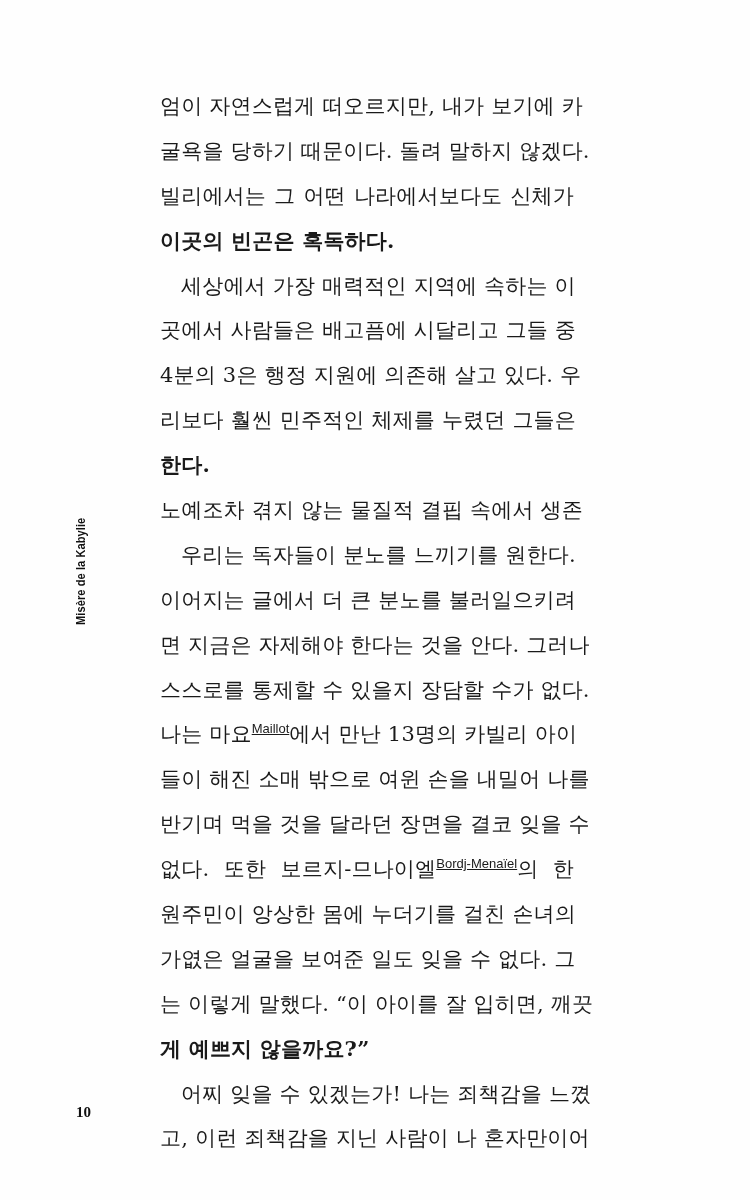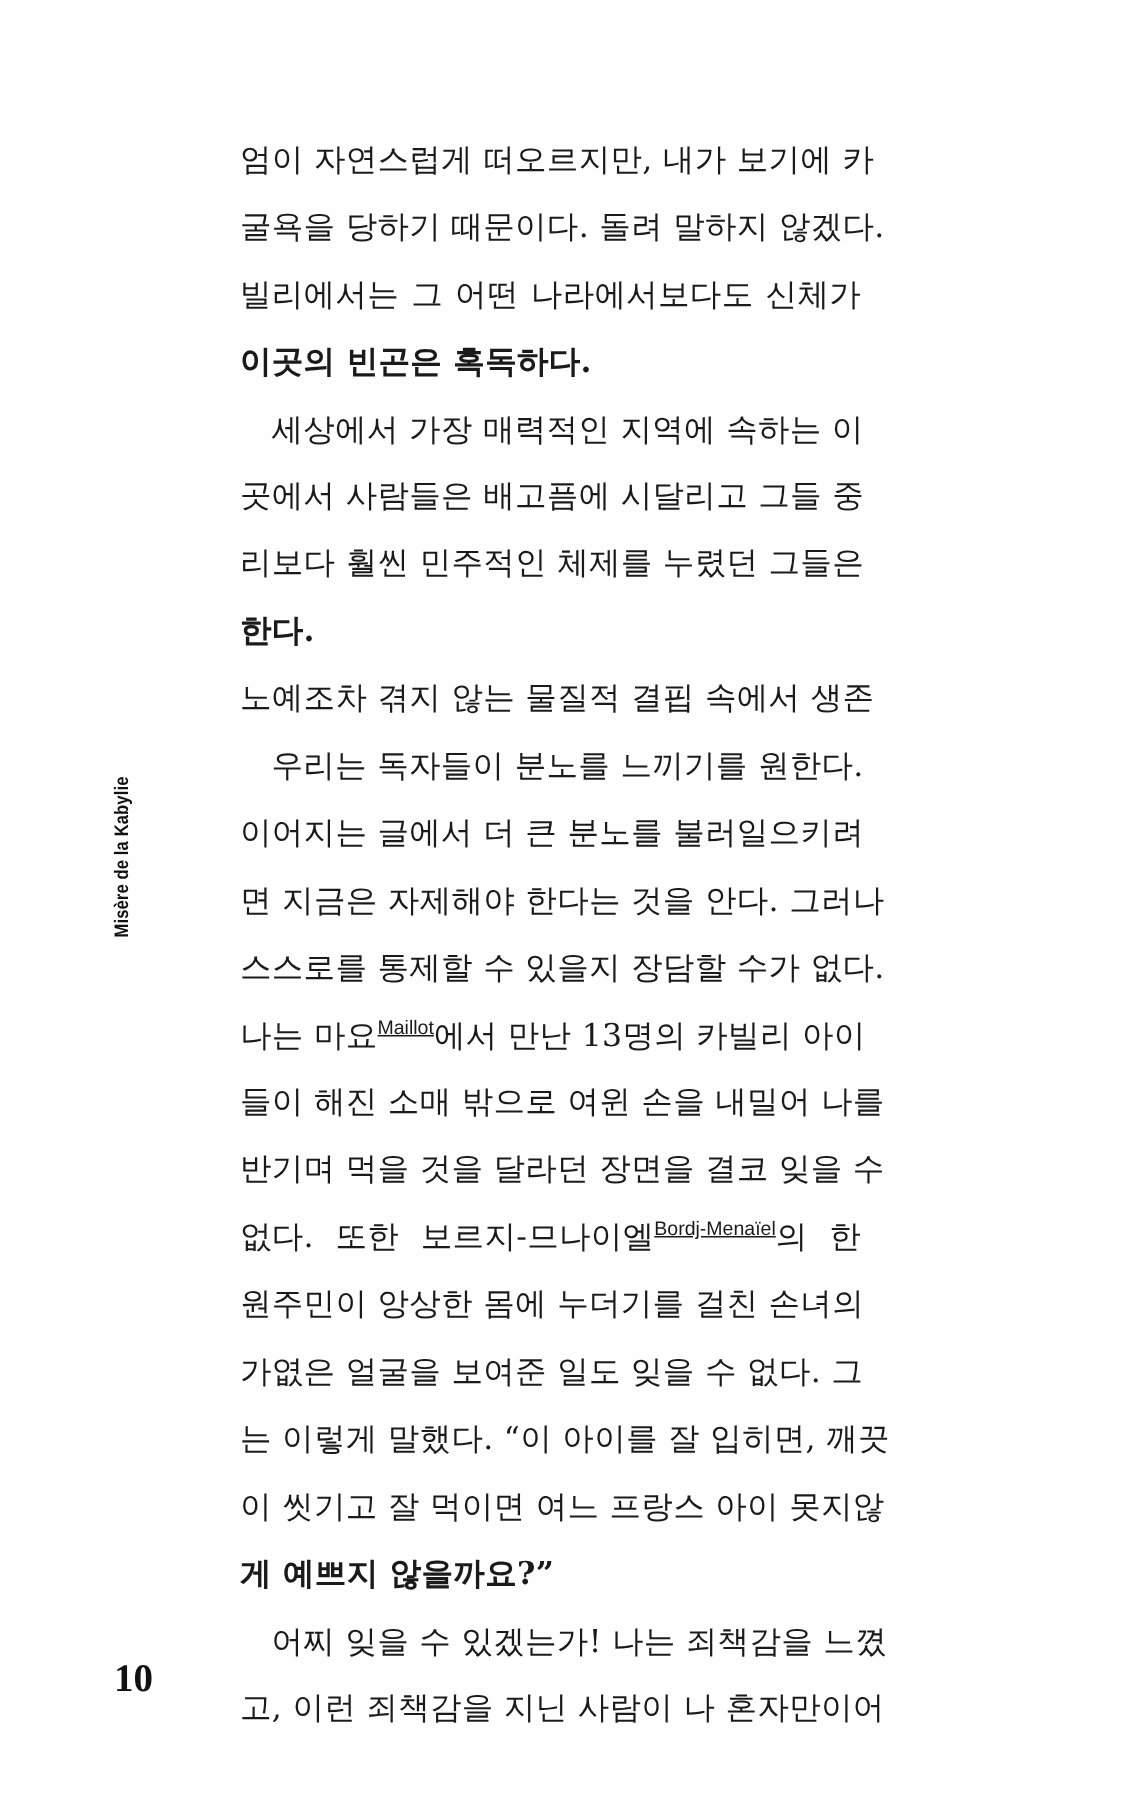--- a/index.html
+++ b/index.html
@@ -65,55 +65,55 @@
     color: #111111;
     white-space: nowrap;
     transform: rotate(-90deg) scaleX(0.85);
   }
   .page-number {
     position: absolute;
     left: 76px;
     top: 1104px;
     font-family: "Liberation Serif", serif;
     font-weight: bold;
-    font-size: 26px;
+    font-size: 15px;
     color: #111111;
   }
 </style>
 </head>
 <body>
 
 <div class="page">
 
   <div class="running-title">Misère de la Kabylie</div>
 
   <div class="text-column">
     <span class="line">엄이 자연스럽게 떠오르지만, 내가 보기에 카</span>
     <span class="line">굴욕을 당하기 때문이다. 돌려 말하지 않겠다.</span>
     <span class="line">빌리에서는 그 어떤 나라에서보다도 신체가</span>
     <span class="line last">이곳의 빈곤은 혹독하다.</span>
 
     <span class="line indent">세상에서 가장 매력적인 지역에 속하는 이</span>
     <span class="line">곳에서 사람들은 배고픔에 시달리고 그들 중</span>
+    <span class="line">4분의 3은 행정 지원에 의존해 살고 있다. 우</span>
     <span class="line">리보다 훨씬 민주적인 체제를 누렸던 그들은</span>
     <span class="line last">한다.</span>
     <span class="line">노예조차 겪지 않는 물질적 결핍 속에서 생존</span>
 
     <span class="line indent">우리는 독자들이 분노를 느끼기를 원한다.</span>
     <span class="line">이어지는 글에서 더 큰 분노를 불러일으키려</span>
     <span class="line">면 지금은 자제해야 한다는 것을 안다. 그러나</span>
     <span class="line">스스로를 통제할 수 있을지 장담할 수가 없다.</span>
     <span class="line"><span>나는 마요</span><sup class="foreign">Maillot</sup><span>에서 만난 13명의 카빌리 아이</span></span>
     <span class="line">들이 해진 소매 밖으로 여윈 손을 내밀어 나를</span>
     <span class="line">반기며 먹을 것을 달라던 장면을 결코 잊을 수</span>
     <span class="line"><span>없다. 또한 보르지-므나이엘</span><sup class="foreign">Bordj-Menaïel</sup><span>의 한</span></span>
     <span class="line">원주민이 앙상한 몸에 누더기를 걸친 손녀의</span>
     <span class="line">가엾은 얼굴을 보여준 일도 잊을 수 없다. 그</span>
     <span class="line">는 이렇게 말했다. “이 아이를 잘 입히면, 깨끗</span>
-    <span class="line">이 씻기고 잘 먹이면 여느 프랑스 아이 못지않</span>
     <span class="line last">게 예쁘지 않을까요?”</span>
 
     <span class="line indent">어찌 잊을 수 있겠는가! 나는 죄책감을 느꼈</span>
     <span class="line">고, 이런 죄책감을 지닌 사람이 나 혼자만이어</span>
   </div>
 
   <div class="page-number">10</div>
 </div>
 
 </body></html>

